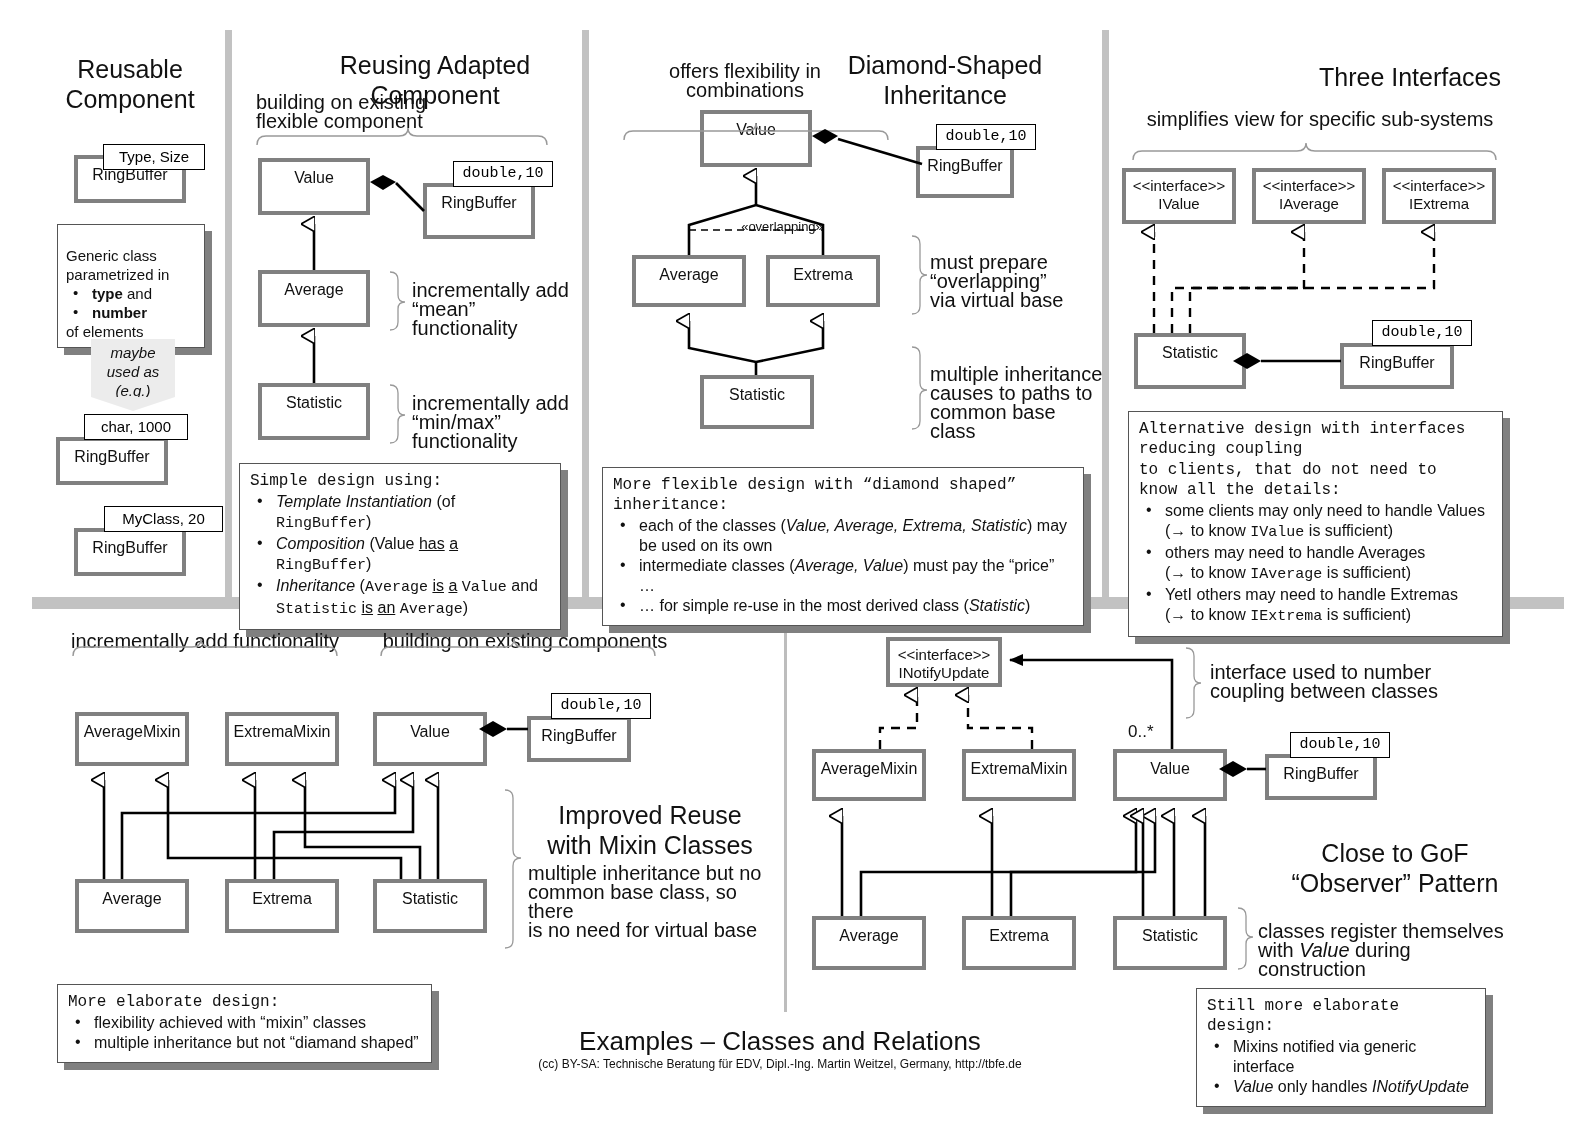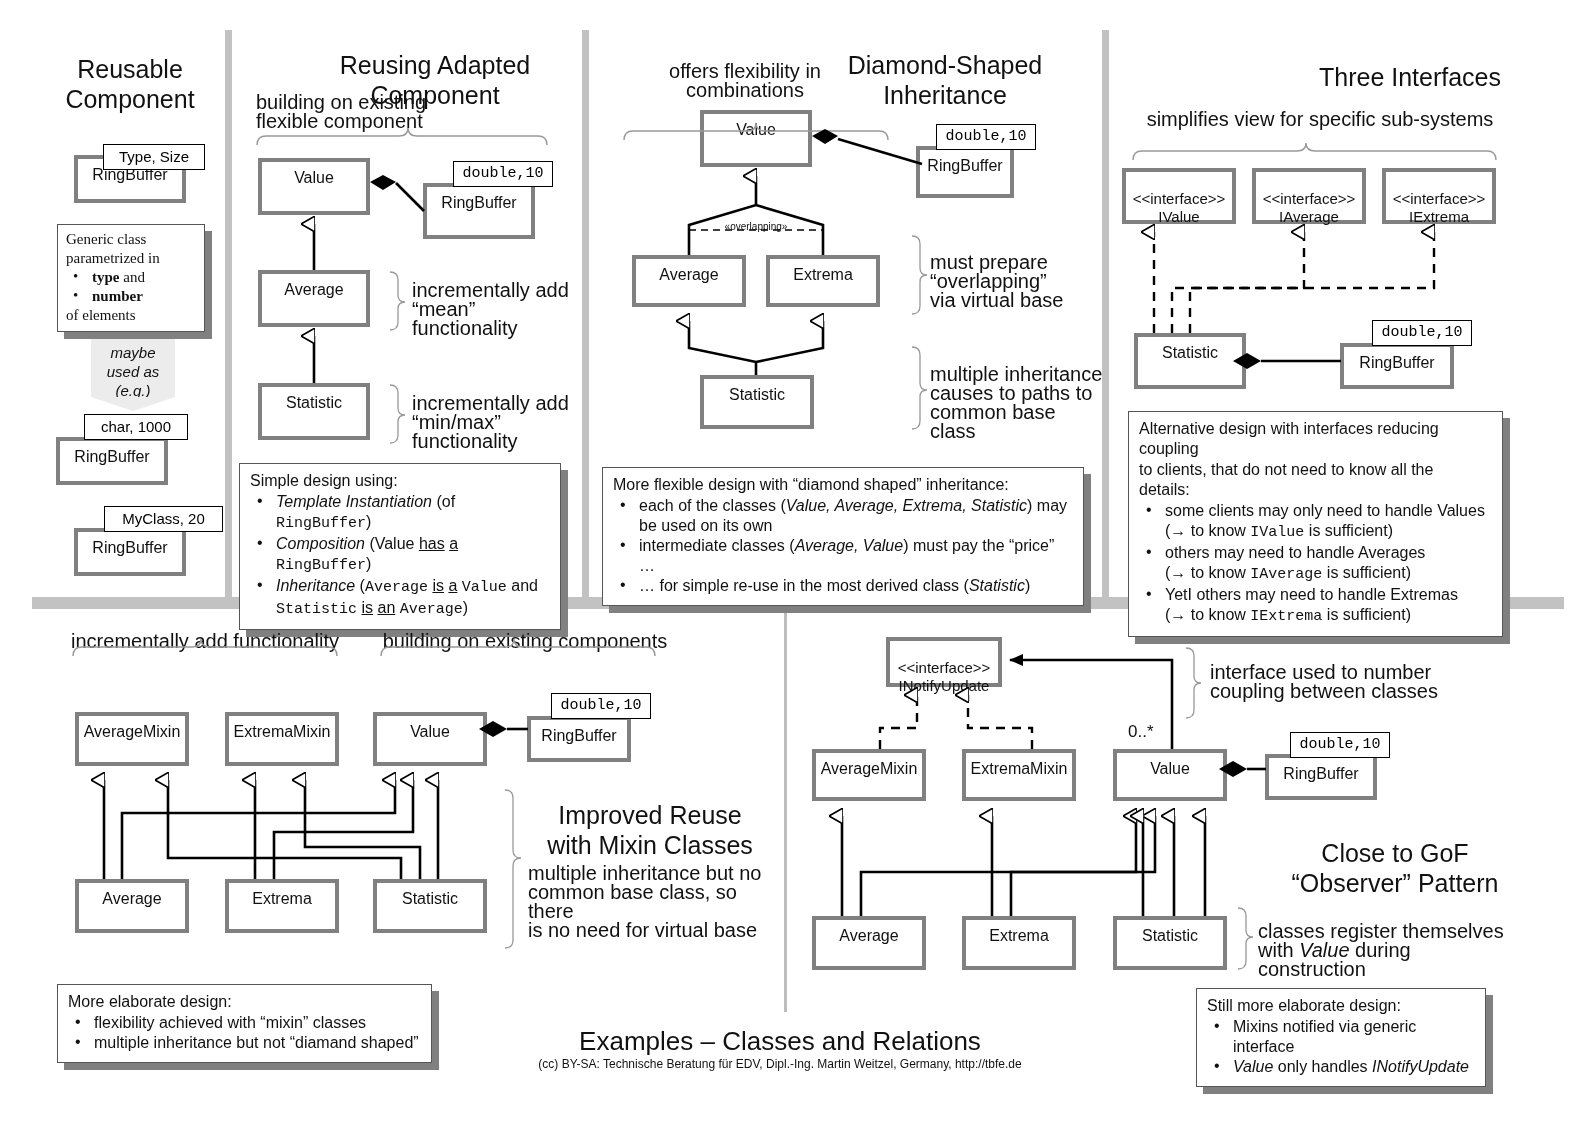--- a/index.html
+++ b/index.html
@@ -24,35 +24,35 @@
   
   .note { position:absolute; font-size:20px; line-height:19px; color:#111; }
   .note.c { text-align:center; }
 
   
   .cls {
     position:absolute; background:#fff; border:4px solid #808080;
     text-align:center; font-size:16px; color:#111;
     padding-top:7px;
   }
-  .cls.iface { padding-top:18px; font-size:15px; line-height:18px; }
+  .cls.iface { padding-top:5px; font-size:15px; line-height:18px; }
   .tmpl {
     position:absolute; background:#fff; border:1.5px solid #000;
     font-family:"Liberation Mono", monospace; font-size:15px;
     text-align:center; padding:3px 6px 4px 6px; z-index:5; white-space:nowrap;
   }
   .tmpl.sans { font-family:"Liberation Sans", sans-serif; font-size:15px; }
 
   
   .desc {
     position:absolute; background:#fff; border:1.2px solid #555;
     box-shadow:7px 7px 0 0 #808080;
     font-size:16px; line-height:20px; padding:7px 10px 9px 10px; color:#111;
   }
-  .desc .hd { margin:0 16px 1px 0; }
+  .desc .hd { margin:0 16px 1px 0;font-family:Liberation Mono, monospace; }
   .desc ul { margin:0; padding:0; list-style:none; }
   .desc li { position:relative; padding-left:26px; }
   .desc li:before { content:"\2022"; position:absolute; left:7px; top:-1px; }
   .desc li .cont { display:block; padding-left:0; }
   .mono { font-family:"Liberation Mono", monospace; font-size:15px; }
   .it { font-style:italic; }
   .ul { text-decoration:underline; }
   .bd { font-weight:bold; }
 
   
@@ -82,21 +82,21 @@
   <div class="vdiv-thin" style="left:784px; top:612px; height:400px;"></div>
 
   <div class="sec-title" style="left:40px; top:54px; width:180px;">
     <div>Reusable</div>
     <div>Component</div>
   </div>
 
   <div class="tmpl sans" style="left:103px; top:144px; width:102px;">Type, Size</div>
   <div class="cls" style="left:74px; top:155px; width:112px; height:48px;">RingBuffer</div>
 
-  <div class="desc" style="left:57px; top:224px; width:148px; padding:5px 8px 6px 8px; font-size:15px; line-height:19px;font-family:Liberation Serif, serif;">
+  <div class="desc" style="left:57px; top:224px; width:148px; padding:21px 8px 6px 8px; font-size:15px; line-height:19px;">
     <div>Generic class</div>
     <div>parametrized in</div>
     <ul>
       <li><span class="bd">type</span><span> and</span></li>
       <li><span class="bd">number</span></li>
     </ul>
     <div>of elements</div>
   </div>
 
   <div class="arrowbox" style="left:91px; top:339px; width:84px; height:58px;">
@@ -153,21 +153,21 @@
     <div class="right">Diamond-Shaped</div>
     <div class="right">Inheritance</div>
   </div>
 
   <div class="note c" style="left:620px; top:62px; width:250px;">offers flexibility in combinations</div>
 
   <div class="cls" style="left:700px; top:110px; width:112px; height:57px;">Value</div>
   <div class="tmpl" style="left:936px; top:124px; width:100px;">double,10</div>
   <div class="cls" style="left:916px; top:146px; width:98px; height:52px;">RingBuffer</div>
 
-  <div class="note c" style="left:686px; top:217px; width:140px; font-size:10px;">«overlapping»</div>
+  <div class="note c" style="left:712px; top:217px; width:140px; font-size:13px;">«overlapping»</div>
 
   <div class="cls" style="left:632px; top:255px; width:114px; height:52px;">Average</div>
   <div class="cls" style="left:766px; top:255px; width:114px; height:52px;">Extrema</div>
   <div class="cls" style="left:700px; top:375px; width:114px; height:54px;">Statistic</div>
 
   <div class="note" style="left:930px; top:253px; width:170px;">
     <div>must prepare</div>
     <div>“overlapping”</div>
     <div>via virtual base</div>
   </div>

